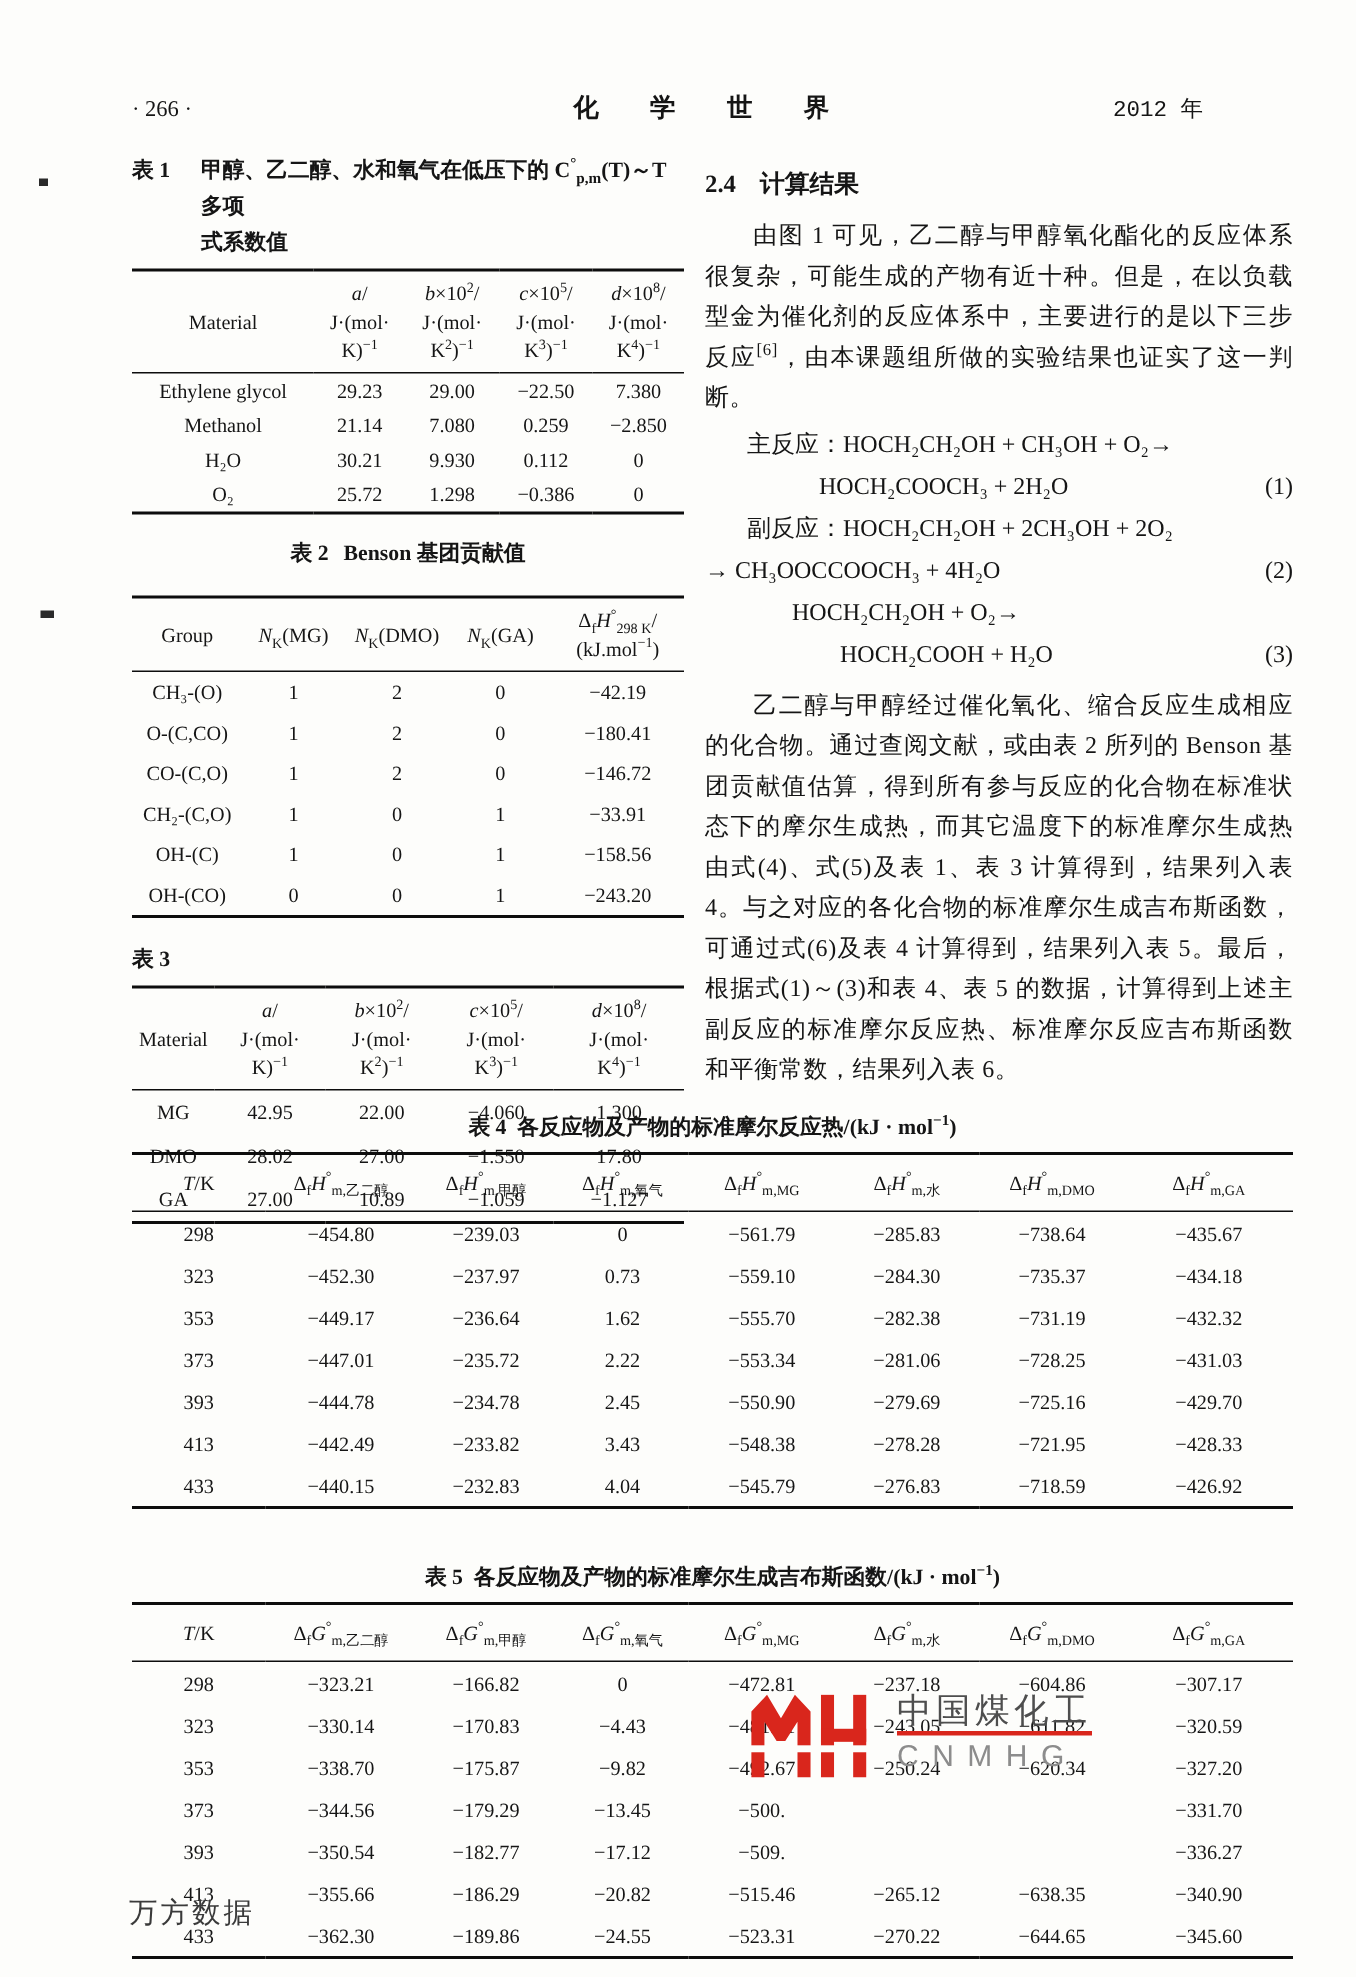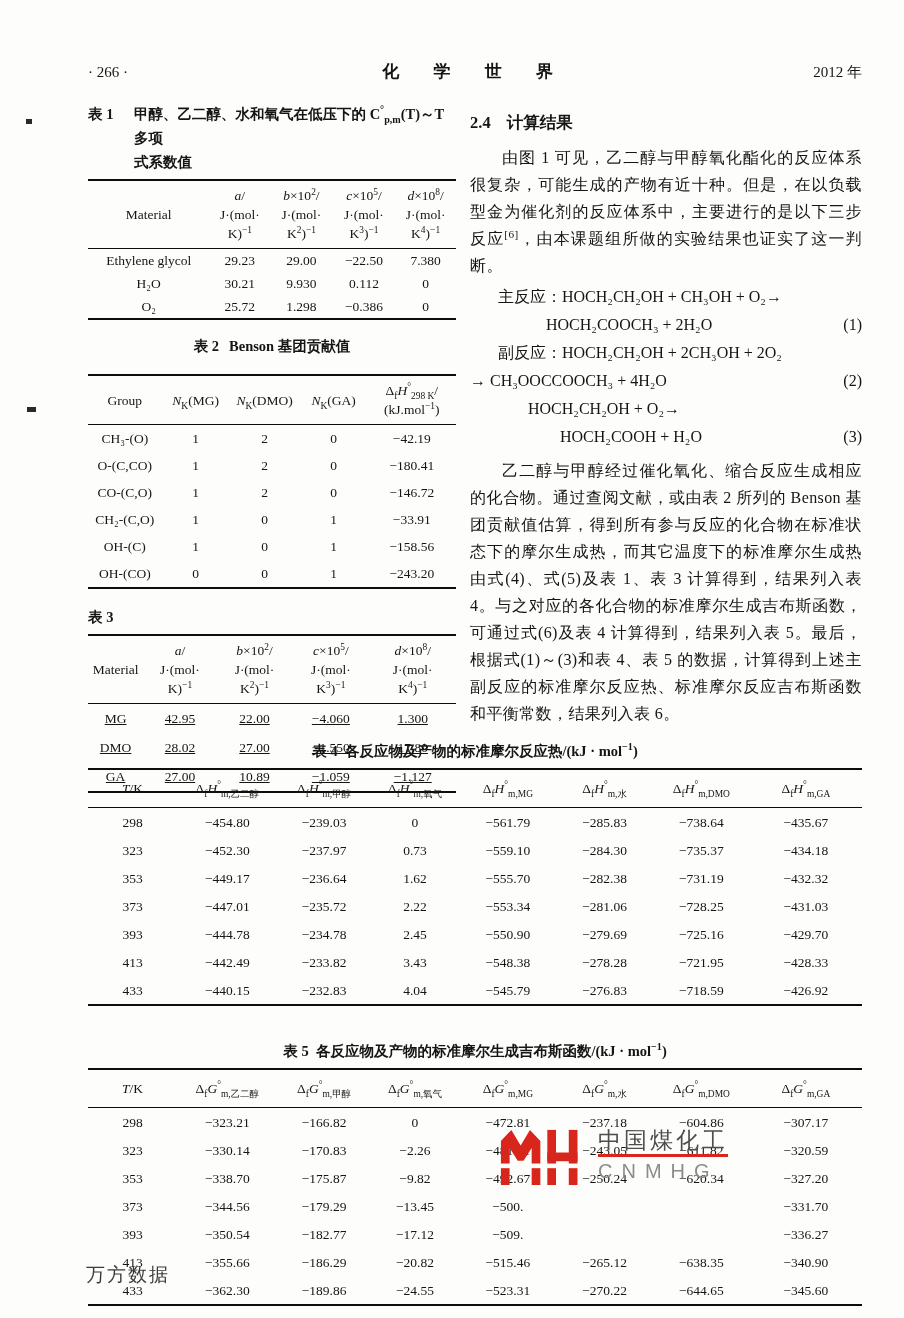--- a/index.html
+++ b/index.html
@@ -9,21 +9,21 @@
     font-family:"Liberation Serif","DejaVu Serif",serif;
     overflow:hidden;
   }
   sub,sup{font-size:0.7em;line-height:0;}
   i{font-style:italic;}
 
   
   .pg-header{position:absolute;left:88px;top:60px;width:774px;display:flex;align-items:baseline;}
   .pg-num{font-size:15px;flex:0 0 120px;}
   .journal{flex:1;text-align:center;font-size:17px;font-weight:bold;letter-spacing:15px;}
-  .pg-year{flex:0 0 120px;text-align:right;font-size:15px;}
+  .pg-year{flex:0 0 120px;font-size:15px;font-family:Liberation Mono, monospace;}
 
   
   .col-left{position:absolute;left:88px;top:102px;width:368px;}
   .col-right{position:absolute;left:470px;top:112px;width:392px;}
 
   
   .tcap{display:flex;font-weight:bold;font-size:14.5px;line-height:24px;}
   .tcap .tlabel{flex:0 0 46px;white-space:nowrap;}
   .tcap .ttext{flex:1;}
   .tcap.center{display:block;text-align:center;}
@@ -33,21 +33,21 @@
   
   table.tbl{width:100%;border-collapse:collapse;table-layout:fixed;
     border-top:2.5px solid #0d0d0d;border-bottom:2.5px solid #0d0d0d;}
   table.tbl th{font-weight:normal;text-align:center;vertical-align:middle;
     border-bottom:1.6px solid #0d0d0d;font-size:13.5px;line-height:19px;padding:5px 0;}
   table.tbl td{text-align:center;font-size:13.5px;padding:3px 0;line-height:17px;}
   table.t1{margin-top:5px;}
   table.t2{margin-top:16px;}
   table.t2 td{padding:5px 0;}
   table.t3{margin-top:4px;}
-  table.t3 td{padding:6px 0;text-decoration:underline;}
+  table.t3 td{padding:6px 0;}
   .cap2{margin-top:14px;}
   .cap3{margin-top:15px;line-height:26px;}
 
   
   .sec-head{font-size:16.5px;font-weight:bold;margin:0 0 10px 0;}
   .sec-head .sec-no{margin-right:16px;}
   p.para{margin:0;font-size:16px;line-height:27px;text-align:justify;text-indent:2em;letter-spacing:0.4px;}
   .equations{margin:4px 0 6px 0;font-size:16px;line-height:28px;}
   .eq-line{display:flex;}
   .eq-line .eq-f{white-space:nowrap;}
@@ -116,20 +116,27 @@
             <th><i>d</i>×10<sup>8</sup>/<br>J·(mol·<br>K<sup>4</sup>)<sup>−1</sup></th>
           </tr>
         </thead>
       <tbody>
           <tr>
             <td>Ethylene glycol</td>
             <td>29.23</td>
             <td>29.00</td>
             <td>−22.50</td>
             <td>7.380</td>
+          </tr>
+          <tr>
+            <td>Methanol</td>
+            <td>21.14</td>
+            <td>7.080</td>
+            <td>0.259</td>
+            <td>−2.850</td>
           </tr>
           <tr>
             <td>H₂O</td>
             <td>30.21</td>
             <td>9.930</td>
             <td>0.112</td>
             <td>0</td>
           </tr>
           <tr>
             <td>O₂</td>
@@ -422,21 +429,21 @@
             <td>0</td>
             <td>−472.81</td>
             <td>−237.18</td>
             <td>−604.86</td>
             <td>−307.17</td>
           </tr>
           <tr>
             <td>323</td>
             <td>−330.14</td>
             <td>−170.83</td>
-            <td>−2.26</td>
+            <td>−4.43</td>
             <td>−481.71</td>
             <td>−243.05</td>
             <td>−611.82</td>
             <td>−320.59</td>
           </tr>
           <tr>
             <td>353</td>
             <td>−338.70</td>
             <td>−175.87</td>
             <td>−9.82</td>

